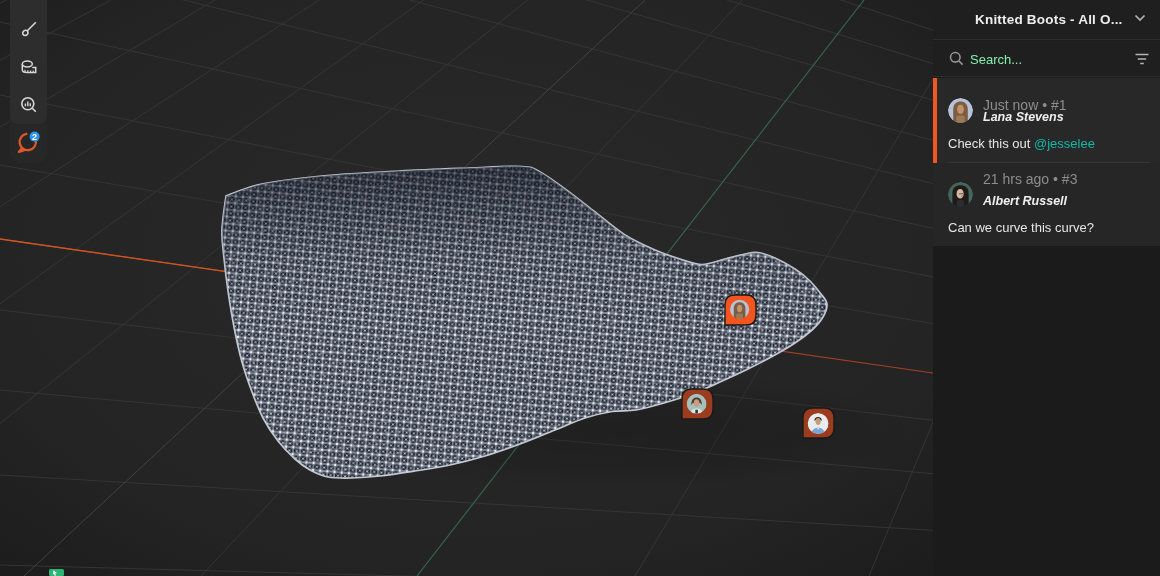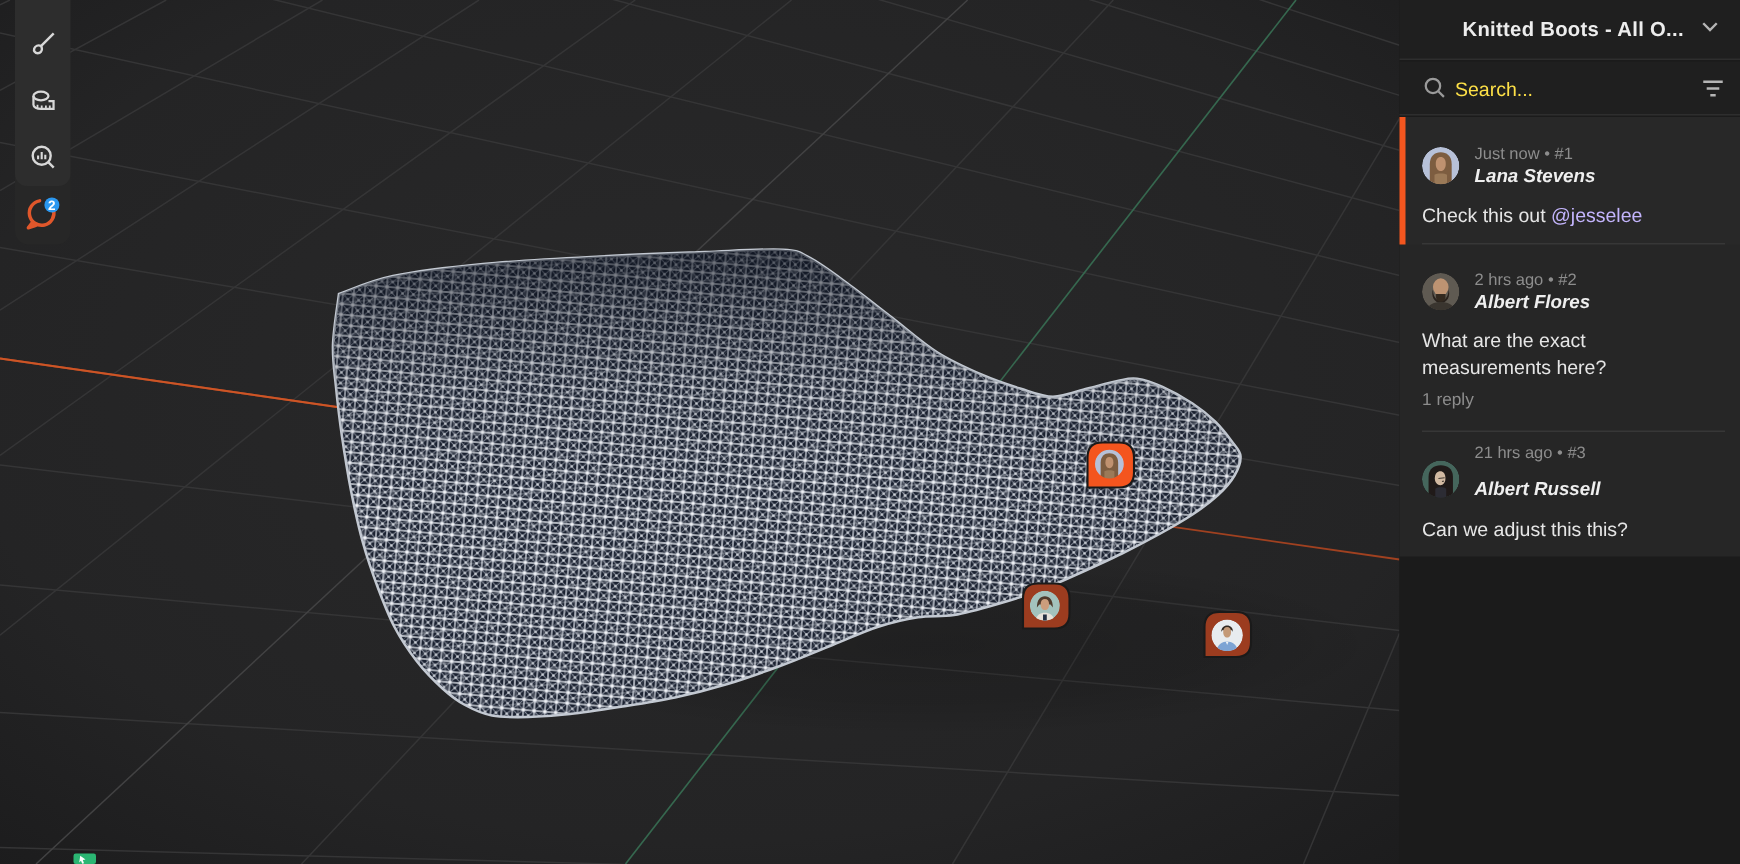--- a/index.html
+++ b/index.html
@@ -17,31 +17,31 @@
   
   #panel { position:absolute; left:933px; top:0; width:227px; height:576px;
     background:#1b1b1b; }
   #phead { position:absolute; left:0; top:0; width:227px; height:40px;
     background:#1f1f1f; border-bottom:1px solid #2e2e2e; }
   #ptitle { position:absolute; left:16px; top:12px; font-size:13.5px;
     font-weight:700; color:#ededed; letter-spacing:0.2px;padding-left:26px; }
   #pchev { position:absolute; right:14px; top:14px; }
   #psearch { position:absolute; left:0; top:41px; width:227px; height:36px;
     background:#1f1f1f; border-bottom:1px solid #2e2e2e; }
-  #psearchtxt { position:absolute; left:37px; top:11px; font-size:13px; color:#fde047;text-align:right; }
+  #psearchtxt { position:absolute; left:37px; top:11px; font-size:13px; color:#86efac;text-align:right; }
   #plist { position:absolute; left:0; top:78px; width:227px; background:#262626; }
   .citem { position:relative; width:227px; }
   .cbar { position:absolute; left:0; top:0; width:4px; height:100%; background:#f4561f; }
   .cav { position:absolute; left:15px; top:20px; width:25px; height:25px; border-radius:50%; overflow:hidden; }
-  .cmeta { position:absolute; left:50px; top:19px; font-size:11px; color:#8d8d8d; }
+  .cmeta { position:absolute; left:50px; top:19px; font-size:14px; color:#8d8d8d; }
   .cname { position:absolute; left:50px; top:32px; font-size:12.5px; font-weight:700; color:#efefef;font-style:italic; }
   .cbody { position:absolute; left:15px; font-size:13px; color:#e6e6e6; line-height:17.5px; }
   .creply { position:absolute; left:15px; font-size:11.5px; color:#8d8d8d; }
   .cdiv { position:absolute; left:15px; right:10px; bottom:0; height:1px; background:#373737; }
-  .blue { color:#c4b5fd; }
+  .blue { color:#14b8a6; }
 </style>
 </head>
 <body>
 <div id="app">
   <svg id="canvas" width="933" height="576" viewBox="0 0 933 576">
     <defs>
       <radialGradient id="vig" cx="0.5" cy="0.45" r="0.75">
         <stop offset="0" stop-color="#29292a"></stop>
         <stop offset="0.7" stop-color="#242425"></stop>
         <stop offset="1" stop-color="#1c1c1d"></stop>
@@ -240,33 +240,23 @@
       <div class="citem" style="height:85px; background:#282828">
         <div class="cbar"></div>
         <div class="cav" id="av1"><svg width="25" height="25" viewBox="0 0 24 24">
               <use href="#avLana"></use>
             </svg></div>
         <div class="cmeta">Just now • #1</div>
         <div class="cname">Lana Stevens</div>
         <div class="cbody" style="top:57px">Check this out <span class="blue">@jesselee</span></div>
         <div class="cdiv"></div>
       </div>
-      <div class="citem" style="height:125px">
-        <div class="cav" id="av2" style="top:19px"><svg width="25" height="25" viewBox="0 0 24 24">
-              <use href="#avAlbert"></use>
-            </svg></div>
-        <div class="cmeta" style="top:18px">2 hrs ago • #2</div>
-        <div class="cname" style="top:31px">Albert Flores</div>
-        <div class="cbody" style="top:55px">What are the exact<br>measurements here?</div>
-        <div class="creply" style="top:98px">1 reply</div>
-        <div class="cdiv"></div>
-      </div>
       <div class="citem" style="height:83px">
         <div class="cav" id="av3" style="top:19px"><svg width="25" height="25" viewBox="0 0 24 24">
               <use href="#avDianne"></use>
             </svg></div>
         <div class="cmeta" style="top:8px">21 hrs ago • #3</div>
         <div class="cname" style="top:31px">Albert Russell</div>
-        <div class="cbody" style="top:56px">Can we adjust this this?</div>
+        <div class="cbody" style="top:56px">Can we curve this curve?</div>
       </div>
     </div>
   </div>
 </div>
 
 </body></html>

